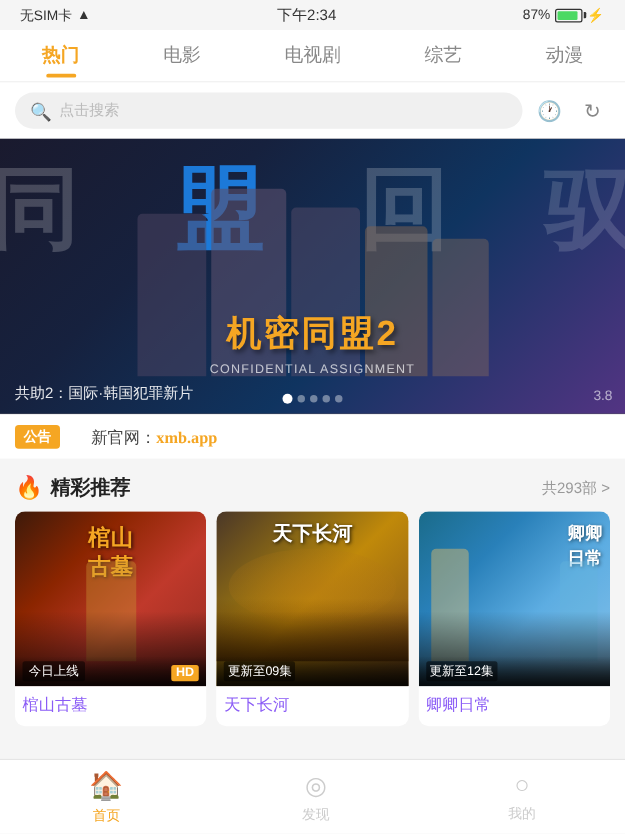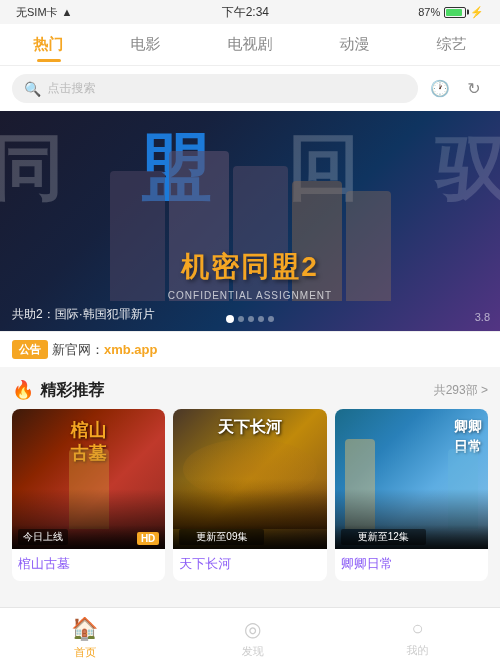--- a/index.html
+++ b/index.html
@@ -197,34 +197,34 @@
       color: rgba(255,255,255,0.6);
       font-size: 11px;
     }
 
     
     .announce-bar {
       background: #fff;
       padding: 8px 12px;
       display: flex;
       align-items: center;
-      gap: 4px;
+      gap: 25px;
       border-top: 1px solid #eee;
     }
     .announce-tag {
       background: #f5a623;
       color: #fff;
       font-size: 11px;
       padding: 2px 7px;
       border-radius: 3px;
       font-weight: 600;
       white-space: nowrap;
     }
     .announce-text { font-size: 13px; color: #444; }
-    .announce-highlight { color: #f5a623; font-weight: 600; }
+    .announce-highlight { color: #f5a623; font-weight: 600; font-family: Liberation Serif, serif; }
 
     
     .section-header {
       display: flex;
       align-items: center;
       justify-content: space-between;
       padding: 12px 12px 8px;
       background: #f5f5f5;
     }
     .section-title {
@@ -282,21 +282,21 @@
       color: #fff;
       background: #f5a623;
       padding: 1px 4px;
       border-radius: 2px;
       font-weight: 700;
     }
     .badge-update {
       font-size: 10px;
       color: #fff;
       background: rgba(0,0,0,0.5);
-      padding: 1px 17px;
+      padding: 1px 3px;
       border-radius: 2px;
     }
     .movie-title {
       padding: 6px 6px 8px;
       font-size: 13px;
       color: #8b5cf6;
     }
 
     
     .poster-1 {
@@ -407,22 +407,22 @@
     <span>⚡</span>
   </div>
 </div>
 
 <div class="main-content">
 
   <div class="nav-tabs">
     <div class="nav-tab active">热门</div>
     <div class="nav-tab">电影</div>
     <div class="nav-tab">电视剧</div>
+    <div class="nav-tab">综艺</div>
     <div class="nav-tab">动漫</div>
-    <div class="nav-tab">综艺</div>
   </div>
 
   <div class="search-bar">
     <div class="search-input-wrap">
       <span class="search-icon-char">🔍</span>
       <span class="search-placeholder">点击搜索</span>
     </div>
     <div class="search-actions">
       <div class="search-action-btn">🕐</div>
       <div class="search-action-btn">↻</div>

